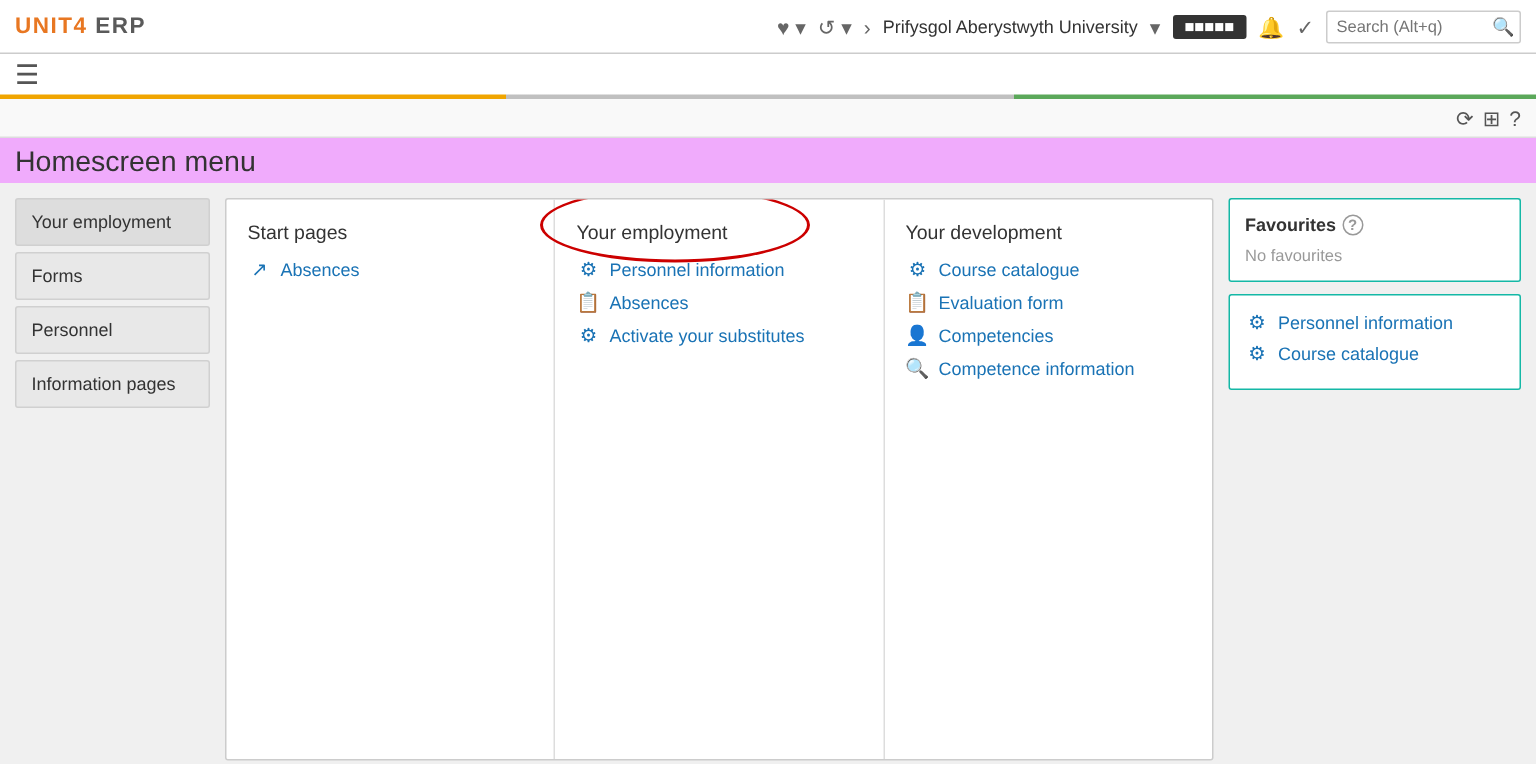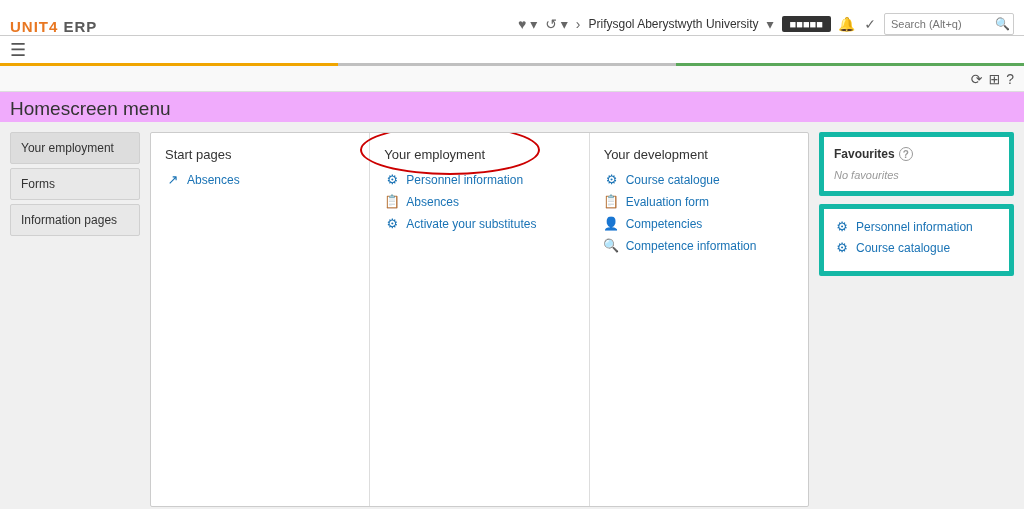--- a/index.html
+++ b/index.html
@@ -4,21 +4,21 @@
   <style>
     * { box-sizing: border-box; margin: 0; padding: 0; }
     body { font-family: Arial, sans-serif; font-size: 13px; background: #f0f0f0; color: #333; }
 
     
     .top-bar {
       background: #fff;
       border-bottom: 1px solid #ccc;
       height: 36px;
       display: flex;
-      align-items: flex-end;
+      align-items: center;
       padding: 0 10px;
       gap: 8px;
     }
     .logo {
       font-size: 15px;
       font-weight: bold;
       color: #333;
       letter-spacing: 1px;
       margin-right: 10px;
     }
@@ -193,21 +193,21 @@
     
     .right-panel {
       width: 195px;
       flex-shrink: 0;
       display: flex;
       flex-direction: column;
       gap: 8px;
     }
     .panel-card {
       background: #fff;
-      border: 5px solid #14b8a6;
+      border: 1px solid #14b8a6;
       border-radius: 2px;
       padding: 10px;
     }
     .panel-card-title {
       font-size: 12px;
       font-weight: bold;
       color: #333;
       margin-bottom: 8px;
       display: flex;
       align-items: center;
@@ -221,21 +221,20 @@
       font-size: 10px;
       color: #999;
       display: inline-flex;
       align-items: center;
       justify-content: center;
       cursor: pointer;
     }
     .no-favourites {
       font-size: 11px;
       color: #999;
-      font-style: italic;
     }
     .recently-item {
       display: flex;
       align-items: center;
       gap: 6px;
       margin-bottom: 6px;
       font-size: 12px;
       color: #1a73b5;
       cursor: pointer;
     }
@@ -281,20 +280,21 @@
 
 <div class="page-title-bar">
   <span>Homescreen menu</span>
 </div>
 
 <div class="main-container">
 
   <div class="sidebar">
     <div class="sidebar-item active">Your employment</div>
     <div class="sidebar-item">Forms</div>
+    <div class="sidebar-item">Personnel</div>
     <div class="sidebar-item">Information pages</div>
   </div>
 
   <div class="content-area">
 
     <div class="section">
       <div class="section-title">Start pages</div>
       <div class="section-item">
         <span class="section-item-icon">↗</span>
         <span>Absences</span>

